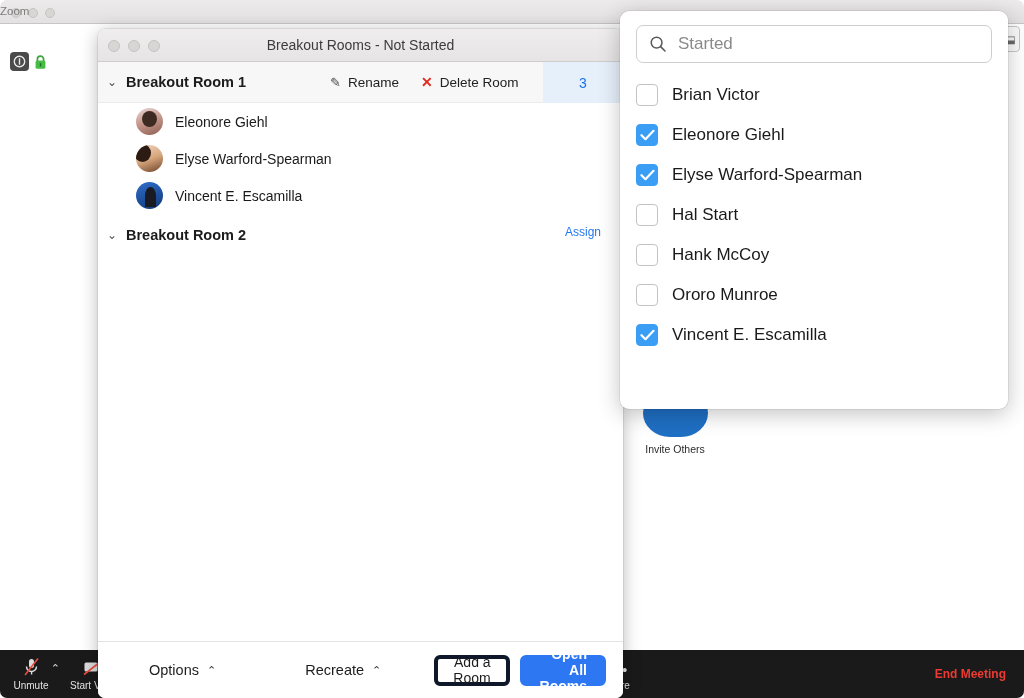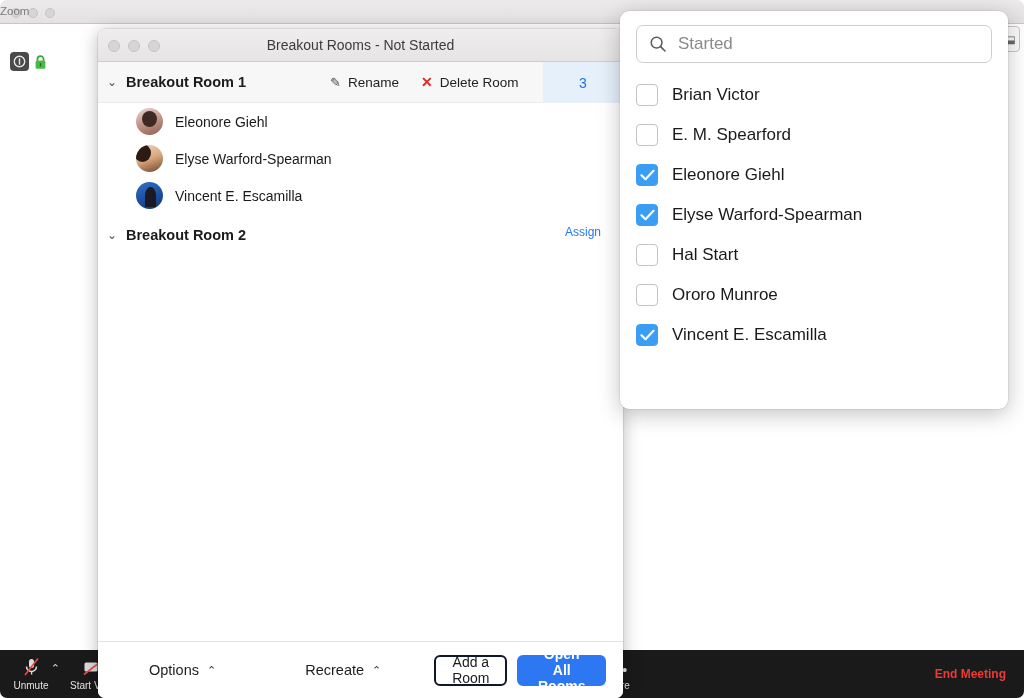--- a/index.html
+++ b/index.html
@@ -186,21 +186,21 @@
     display: flex; align-items: center; padding: 0 17px; gap: 0;
   }
   .foot-menu {
     display: flex; align-items: center; gap: 8px;
     font-size: 14.5px; color: #1c1c1c;
   }
   .foot-caret { font-size: 11px; color: #3a3a3a; }
   .btn {
     height: 31px; padding: 0 15px; border-radius: 6px; font-size: 14px;
     display: flex; align-items: center; justify-content: center;
-    border: 2px solid #0f172a; background: #ffffff; color: #1c1c1c;
+    border: 4px solid #0f172a; background: #ffffff; color: #1c1c1c; text-align: right;
   }
   .btn.primary { background: #2d77f2; border-color: #2d77f2; color: #ffffff; font-weight: bold; }
 
   
   .assign-panel {
     position: absolute; left: 620px; top: 11px;
     width: 388px; height: 398px;
     background: #ffffff; border-radius: 9px;
     box-shadow: 0 5px 22px rgba(0,0,0,0.24), 0 0 0 0.5px rgba(0,0,0,0.12);
     padding: 14px 16px 0 16px;
@@ -249,20 +249,32 @@
         </div>
         <div class="lock-badge">
           <svg width="13" height="16" viewBox="0 0 13 16">
             <path d="M3.4 7V5.2a3.1 3.1 0 016.2 0V7" fill="none" stroke="#3aa33a" stroke-width="1.7"></path>
             <rect x="1.6" y="6.6" width="9.8" height="8.2" rx="1.6" fill="#46bb46"></rect>
             <rect x="5.8" y="9.2" width="1.4" height="3.2" fill="#1c6d1c"></rect>
           </svg>
         </div>
       </div>
 
+      <div class="invite-tile">
+        <div class="invite-avatar">
+          <div class="invite-dot">
+            <svg width="9" height="9" viewBox="0 0 9 9">
+              <rect x="3.3" y="1.4" width="2.4" height="4" rx="1.2" fill="#fff"></rect>
+              <path d="M2.2 4.4a2.3 2.3 0 004.6 0" fill="none" stroke="#fff" stroke-width="0.9"></path>
+              <rect x="4.1" y="6.3" width="0.8" height="1.4" fill="#fff"></rect>
+            </svg>
+          </div>
+        </div>
+        <div class="invite-label">Invite Others</div>
+      </div>
     </div>
 
     <div class="edge-btn">
       <span>⬓</span>
     </div>
 
     <div class="zoom-toolbar">
       <div class="tb-item">
         <div class="tb-icon">
           <svg width="17" height="20" viewBox="0 0 17 20">
@@ -392,24 +404,20 @@
       </svg>
       <span class="search-ph">Started</span>
     </div>
 
     <div class="alist">
       <div class="arow">
         <div class="cbox"></div>
         <div class="a-name">Brian Victor</div>
       </div>
       <div class="arow">
-        <div class="cbox"></div>
-        <div class="a-name">E. M. Spearford</div>
-      </div>
-      <div class="arow">
         <div class="cbox on">
           <svg width="15" height="12" viewBox="0 0 15 12">
             <path d="M1.5 6.2l4 4 8-8.4" fill="none" stroke="#fff" stroke-width="2.2" stroke-linecap="round" stroke-linejoin="round"></path>
           </svg>
         </div>
         <div class="a-name">Eleonore Giehl</div>
       </div>
       <div class="arow">
         <div class="cbox on">
           <svg width="15" height="12" viewBox="0 0 15 12">
@@ -417,20 +425,24 @@
           </svg>
         </div>
         <div class="a-name">Elyse Warford-Spearman</div>
       </div>
       <div class="arow">
         <div class="cbox"></div>
         <div class="a-name">Hal Start</div>
       </div>
       <div class="arow">
         <div class="cbox"></div>
+        <div class="a-name">Hank McCoy</div>
+      </div>
+      <div class="arow">
+        <div class="cbox"></div>
         <div class="a-name">Ororo Munroe</div>
       </div>
       <div class="arow">
         <div class="cbox on">
           <svg width="15" height="12" viewBox="0 0 15 12">
             <path d="M1.5 6.2l4 4 8-8.4" fill="none" stroke="#fff" stroke-width="2.2" stroke-linecap="round" stroke-linejoin="round"></path>
           </svg>
         </div>
         <div class="a-name">Vincent E. Escamilla</div>
       </div>

